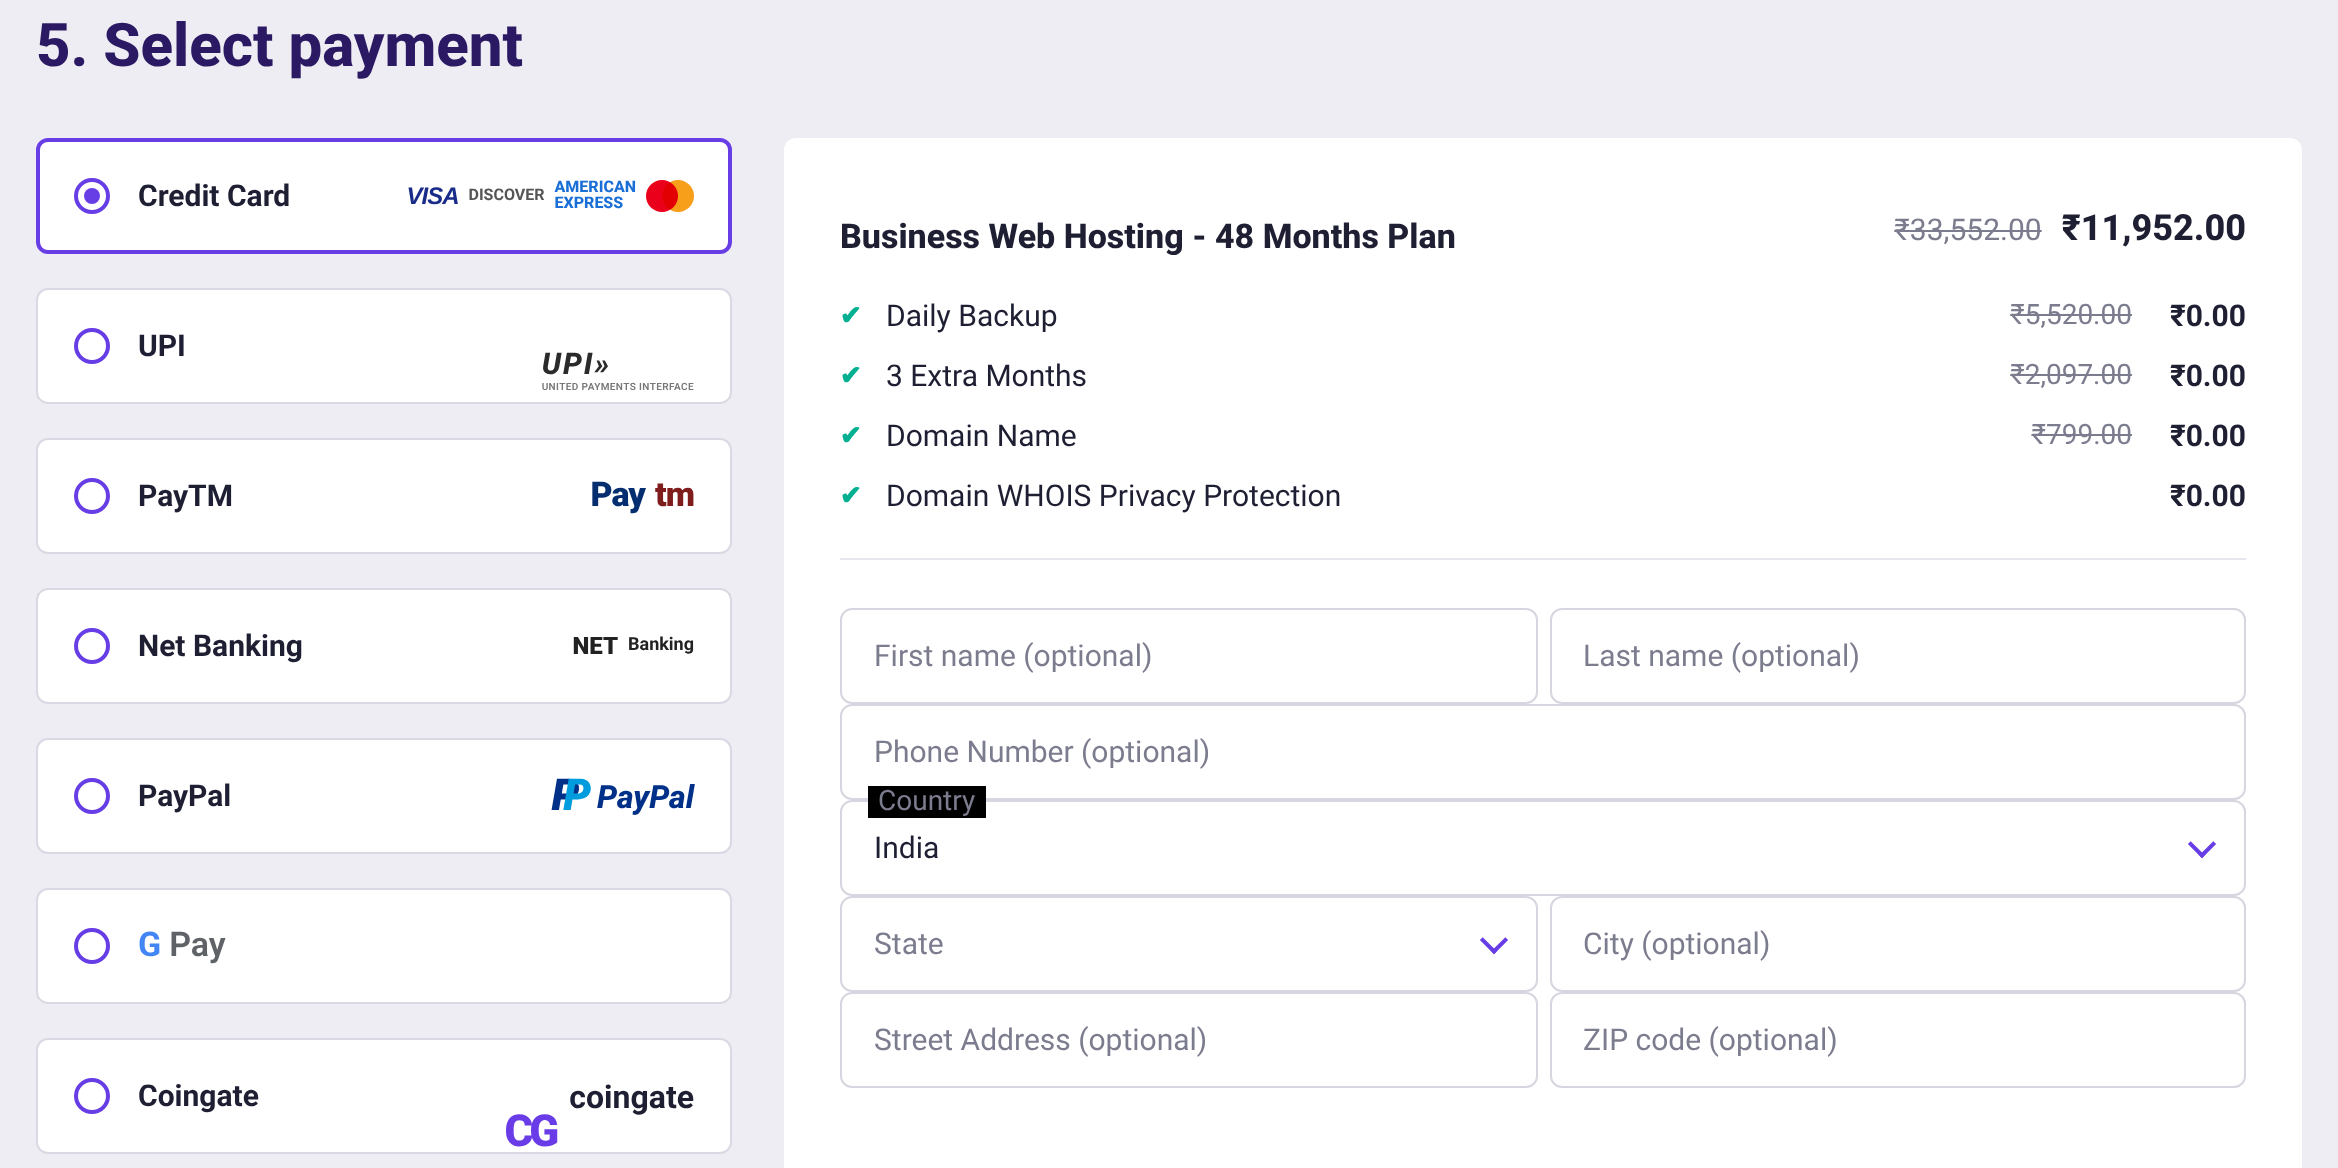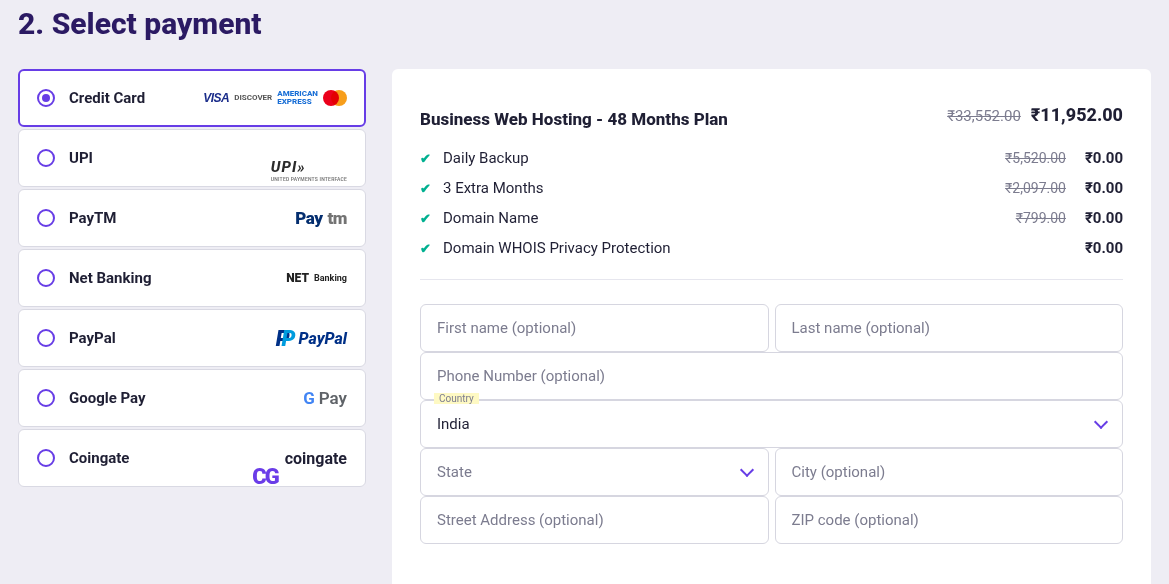--- a/index.html
+++ b/index.html
@@ -1,39 +1,39 @@
 <!DOCTYPE html>
 <html><head>
 <meta charset="utf-8">
 <style>
   * { box-sizing:border-box; margin:0; padding:0; font-family:-apple-system,BlinkMacSystemFont,'Segoe UI',Roboto,Arial,sans-serif; }
   body { background:#eeedf4; width:1169px; height:584px; overflow:hidden; color:#2f1c6a; }
   .page { padding:0 18px; }
   h2.title { font-size:30px; font-weight:800; color:#2b1a63; margin:6px 0 28px 0; }
   .cols { display:flex; gap:26px; align-items:flex-start; }
-  .left { width:348px; display:flex; flex-direction:column; gap:2px; }
+  .left { width:348px; display:flex; flex-direction:column; gap:17px; }
   .payopt { background:#fff; border:1px solid #d9d9e3; border-radius:6px; padding:16px 18px; display:flex; align-items:center; gap:14px; cursor:pointer; height:58px; }
   .payopt.selected { border:2px solid #673de6; padding:15px 17px; }
   .radio { width:18px; height:18px; border:2px solid #673de6; border-radius:50%; display:flex; align-items:center; justify-content:center; flex:0 0 18px; }
   .radio .dot { width:8px; height:8px; background:#673de6; border-radius:50%; display:none; }
   .payopt.selected .radio .dot { display:block; }
   .payopt .lbl { font-size:15px; font-weight:700; color:#1f1f34; flex:1; }
   .logos { display:flex; align-items:center; gap:5px; }
   .logo-visa { font-family:Arial; font-weight:900; font-style:italic; color:#1a2c8a; font-size:12px; letter-spacing:-0.5px; }
   .logo-disc { font-size:8px; font-weight:700; color:#555; line-height:1; text-align:center; }
   .logo-amex { font-size:8px; font-weight:800; color:#1a6fd6; line-height:1; text-align:left; }
   .logo-mc { width:24px; height:16px; position:relative; }
   .logo-mc::before,.logo-mc::after { content:""; position:absolute; width:16px; height:16px; border-radius:50%; top:0; }
   .logo-mc::before { background:#eb001b; left:0; }
   .logo-mc::after { background:#f79e1b; right:0; mix-blend-mode:multiply; }
   .logo-upi { font-size:15px; font-weight:800; font-style:italic; letter-spacing:1px; color:#2b2b2b; position:relative;margin-top:24px; }
   .logo-upi .sub { display:block; font-size:5px; font-style:normal; letter-spacing:0.2px; color:#777; font-weight:600; }
   .logo-paytm { font-size:17px; font-weight:900; letter-spacing:-0.5px; }
   .logo-paytm .p1 { color:#042e6f; }
-  .logo-paytm .p2 { color:#737373; }
+  .logo-paytm .p2 { color:#7f1d1d; }
   .logo-nb { font-size:12px; font-weight:900; color:#222; line-height:1; text-align:center; }
   .logo-nb .sub { font-size:9px; font-weight:700; display:block; }
   .logo-pp { display:flex; align-items:center; gap:3px; }
   .logo-pp .p { font-size:22px; font-weight:900; font-style:italic; }
   .logo-pp .p1 { color:#003087; }
   .logo-pp .p2 { color:#009cde; margin-left:-11px; }
   .logo-pp .t { color:#003087; font-size:16px; font-weight:800; font-style:italic; }
   .logo-gpay { display:flex; align-items:center; gap:4px; font-size:17px; font-weight:600; color:#5f6368; }
   .g-glyph { font-size:17px; font-weight:700; }
   .g1{color:#4285F4}
@@ -50,31 +50,31 @@
   .item { display:flex; align-items:center; gap:9px; }
   .check { color:#00b090; font-size:13px; font-weight:900; flex:0 0 14px; }
   .item .nm { flex:1; font-size:15px; color:#1f1f34; }
   .item .strike { font-size:14px; }
   .item .pr { font-size:15px; font-weight:700; color:#1f1f34; min-width:48px; text-align:right; }
   .divider { border:none; border-top:1px solid #e6e6ee; margin:0 0 24px 0; }
   .form-row { display:flex; gap:6px; margin-bottom:0; }
   .field { flex:1; position:relative; }
   .field input, .field .select { width:100%; height:48px; border:1px solid #d6d6e0; border-radius:6px; padding:0 16px; font-size:15px; color:#1f1f34; background:#fff; }
   .field input::placeholder { color:#7c7c8f; }
-  .field .float-lbl { position:absolute; top:-7px; left:14px; background:#fef9c3; padding:0 5px; font-size:10px; color:#7c7c8f; }
+  .field .float-lbl { position:absolute; top:-7px; left:14px; background:#000000; padding:0 5px; font-size:14px; color:#7c7c8f; }
   .field .select { display:flex; align-items:center; justify-content:space-between; cursor:pointer; }
   .field .select .val { color:#1f1f34; }
   .field .select .ph { color:#7c7c8f; }
   .chev { width:10px; height:10px; border-right:2px solid #673de6; border-bottom:2px solid #673de6; transform:rotate(45deg); margin-top:-4px; }
 </style>
 </head>
 <body>
 
 <div class="page">
-  <h2 class="title">2. Select payment</h2>
+  <h2 class="title">5. Select payment</h2>
   <div class="cols">
     <div class="left">
 
       <div class="payopt selected">
         <span class="radio">
             <span class="dot"></span>
           </span>
         <span class="lbl">Credit Card</span>
         <span class="logos">
           <span class="logo-visa">VISA</span>
@@ -115,21 +115,20 @@
         <span class="lbl">PayPal</span>
         <span class="logos logo-pp">
           <span class="p p1">P</span>
             <span class="p p2">P</span>
             <span class="t">PayPal</span>
         </span>
       </div>
 
       <div class="payopt">
         <span class="radio"></span>
-        <span class="lbl">Google Pay</span>
         <span class="logos logo-gpay">
           <span class="g-glyph"><span class="g1">G</span></span>
             <span>Pay</span>
         </span>
       </div>
 
       <div class="payopt">
         <span class="radio"></span>
         <span class="lbl">Coingate</span>
         <span class="logos logo-cg">

